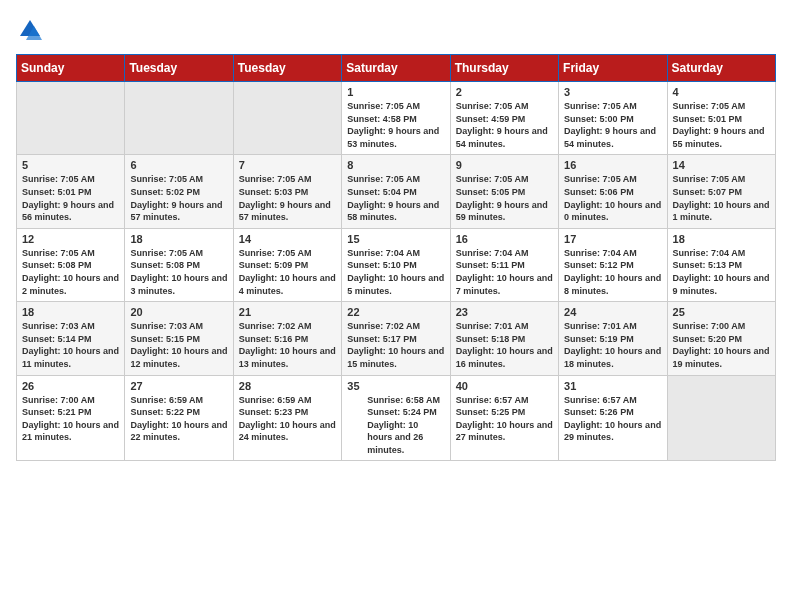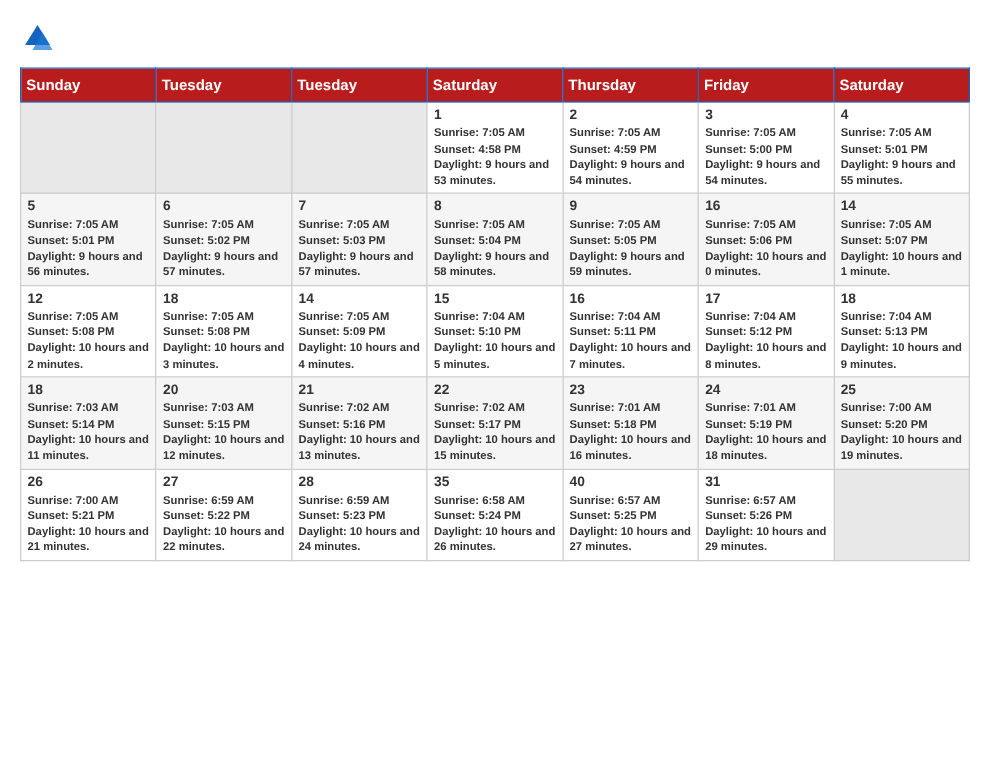--- a/index.html
+++ b/index.html
@@ -298,21 +298,21 @@
 Daylight: 10 hours and 22 minutes.</div>
         </td>
         <td>
           <span class="day-number">28</span>
           <div class="day-info" style="white-space: pre-line;">Sunrise: 6:59 AM
 Sunset: 5:23 PM
 Daylight: 10 hours and 24 minutes.</div>
         </td>
         <td>
           <span class="day-number">35</span>
-          <div class="day-info" style="white-space: pre-line;">Sunrise: 6:58 AM
+          <div class="day-info" style="white-space: pre-line; margin-left: 20px;">Sunrise: 6:58 AM
 Sunset: 5:24 PM
 Daylight: 10 hours and 26 minutes.</div>
         </td>
         <td>
           <span class="day-number">40</span>
           <div class="day-info" style="white-space: pre-line;">Sunrise: 6:57 AM
 Sunset: 5:25 PM
 Daylight: 10 hours and 27 minutes.</div>
         </td>
         <td>

